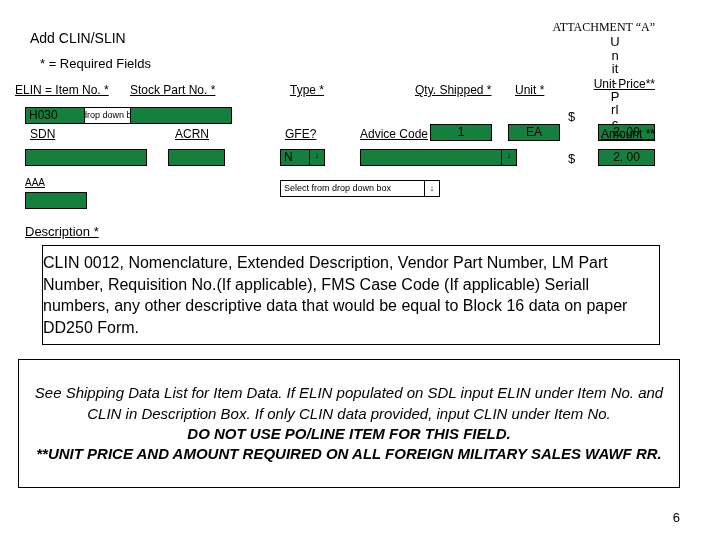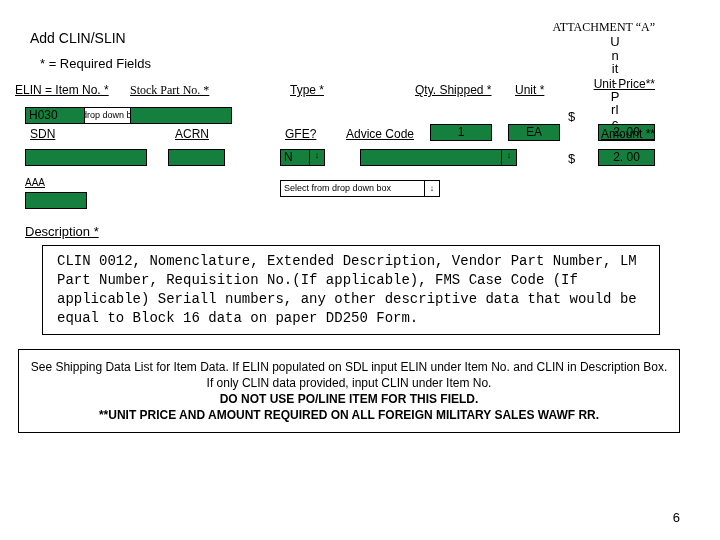--- a/index.html
+++ b/index.html
@@ -43,21 +43,21 @@
     margin-top: 12px;
     position: relative;
     height: 16px;
   }
   .lbl {
     text-decoration: underline;
     font-size: 12px;
     position: absolute;
   }
   .elin { left: -15px; }
-  .stock { left: 100px; font-family: Liberation Serif, serif; }
+  .stock { left: 100px; }
   .type { left: 260px; }
   .qty { left: 385px; }
   .unit { left: 485px; }
   .unitprice { right: 35px; top: -6px; }
   .row2 {
     margin-top: 8px;
     position: relative;
     height: 20px;
   }
   .input-box {
@@ -90,21 +90,21 @@
   .upbox { right: 35px; width: 55px; text-align: center; line-height: 14px; }
   .dollar1 { position: absolute; left: 538px; top: 2px; font-size: 13px; }
   .row3 {
     margin-top: 0;
     position: relative;
     height: 16px;
   }
   .sdn { left: 0px; }
   .acrn { left: 145px; }
   .gfe { left: 255px; }
-  .advice { left: 316px; }
+  .advice { left: 330px; }
   .amount { right: 35px; }
   .row4 {
     margin-top: 6px;
     position: relative;
     height: 20px;
   }
   .sdnbox { left: -5px; width: 120px; }
   .acrnbox { left: 138px; width: 55px; }
   .gfebox { left: 250px; width: 40px; text-align: left; padding-left: 3px; display: flex; justify-content: space-between; }
   .advicebox { left: 330px; width: 155px; display: flex; justify-content: flex-end; }
@@ -140,34 +140,34 @@
     font-size: 13px;
     margin-top: 12px;
     margin-left: -5px;
     font-weight: normal;
   }
   .desc-box {
     border: 1.5px solid #000;
     margin-top: 6px;
     margin-left: 12px;
     margin-right: 30px;
-    padding: 6px 14px;
-    font-size: 14px;
+    padding: 6px 0;
+    font-size: 16px;
     line-height: 1.35;
-    font-family: Liberation Mono, monospace;
   }
   .instr-box {
     border: 1.5px solid #000;
     margin-top: 14px;
     margin-left: -12px;
     margin-right: 10px;
-    padding: 9px 8px;
-    font-size: 12px;
+    padding: 23px 8px;
+    font-size: 15px;
     line-height: 1.35;
     text-align: center;
+    font-style: italic;
   }
   .pagenum {
     position: absolute;
     right: 40px;
     bottom: 15px;
     font-size: 13px;
   }
   
   .vtext {
     position: absolute;

